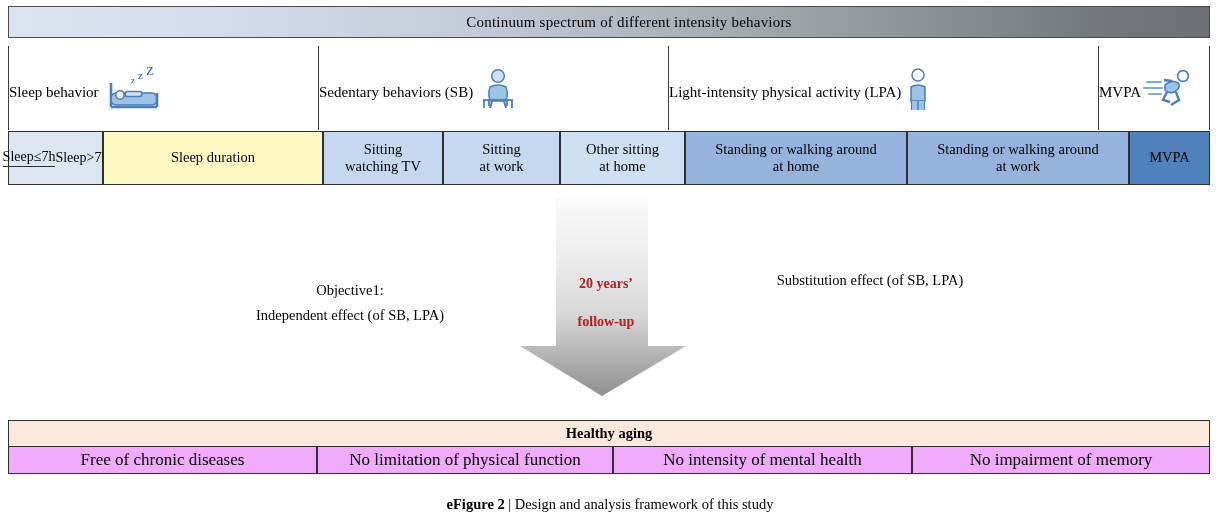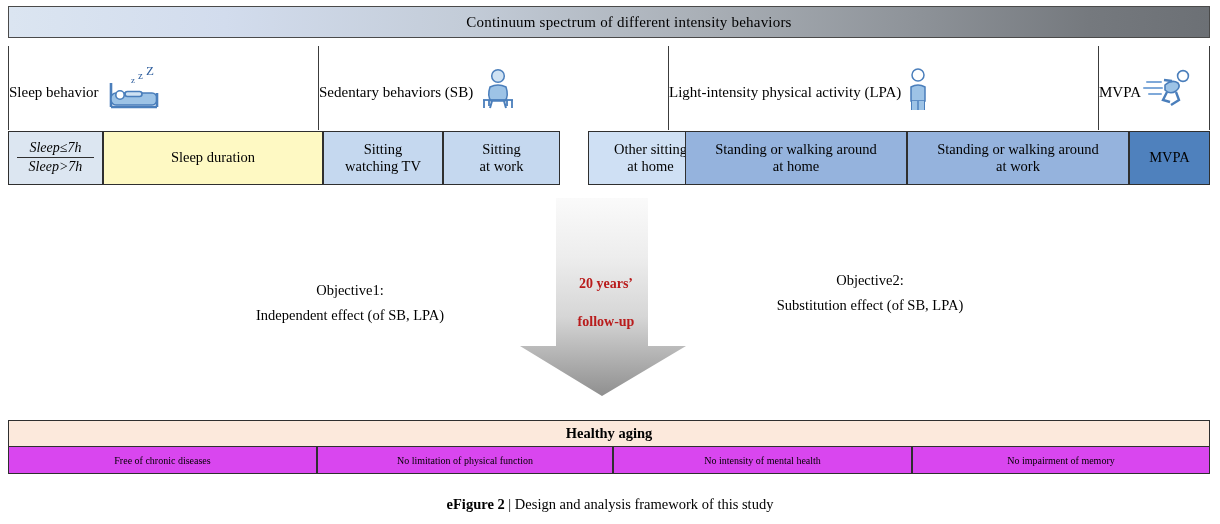--- a/index.html
+++ b/index.html
@@ -42,21 +42,21 @@
 
   
   .beh-row{position:absolute;left:8px;top:131px;width:1202px;height:54px;}
   .beh-cell{
     position:absolute;top:0;height:54px;
     border:1px solid #2f2f2f;
     box-sizing:border-box;
     display:flex;align-items:center;justify-content:center;
     text-align:center;font-size:14.5px;line-height:1.18;
   }
-  .beh-cell.split{flex-direction:column;padding:8px;font-style:italic;}
+  .beh-cell.split{flex-direction:row;padding:8px;}
   .sleep-half{
     width:100%;height:50%;
     display:flex;align-items:center;justify-content:center;
     box-sizing:border-box;font-size:14px;
   }
   .sleep-half.top{border-bottom:1px solid #2f2f2f;}
 
   
   .arrow-wrap{position:absolute;left:518px;top:198px;width:176px;height:200px;}
   .obj{
@@ -76,21 +76,21 @@
     position:absolute;left:8px;top:420px;width:1202px;height:27px;
     border:1px solid #2f2f2f;box-sizing:border-box;
     display:flex;align-items:center;justify-content:center;
     font-weight:bold;font-size:14.5px;
   }
   .ha-row{position:absolute;left:8px;top:446px;width:1202px;height:28px;}
   .ha-cell{
     position:absolute;top:0;height:28px;
     border:1px solid #2f2f2f;box-sizing:border-box;
     display:flex;align-items:center;justify-content:center;
-    font-size:10px;background:#d946ef;
+    font-size:17px;background:#f0abfc;
   }
 
   
   .caption{
     position:absolute;left:0;top:496px;width:1220px;
     text-align:center;font-size:14.5px;
   }
   .caption b{font-weight:bold;}
 </style>
 </head>
@@ -195,21 +195,21 @@
       </div>
     </div>
 
     <div class="beh-cell" style="left:435px;width:117px;background:#c5d8ef;">
       <div>
         <div>Sitting</div>
         <div>at work</div>
       </div>
     </div>
 
-    <div class="beh-cell" style="left:552px;width:125px;background:#cfe0f4;margin-left:28px;">
+    <div class="beh-cell" style="left:552px;width:125px;background:#cfe0f4;">
       <div>
         <div>Other sitting</div>
         <div>at home</div>
       </div>
     </div>
 
     <div class="beh-cell" style="left:677px;width:222px;background:#95b3dd;">
       <div>
         <div>Standing or walking around</div>
         <div>at home</div>
@@ -227,21 +227,20 @@
       <span>MVPA</span>
     </div>
   </div>
 
   <div class="obj" id="objective-1">
     <div>Objective1:</div>
     <div>Independent effect (of SB, LPA)</div>
   </div>
 
   <div class="obj" id="objective-2">
-    <div>Objective2:</div>
     <div>Substitution effect (of SB, LPA)</div>
   </div>
 
   <div class="arrow-wrap">
     <svg width="176" height="200" viewBox="0 0 176 200">
       <defs>
         <linearGradient id="arrowGrad" x1="0" y1="0" x2="0" y2="1">
           <stop offset="0%" stop-color="#fafafa"></stop>
           <stop offset="30%" stop-color="#ededed"></stop>
           <stop offset="60%" stop-color="#d6d6d6"></stop>

